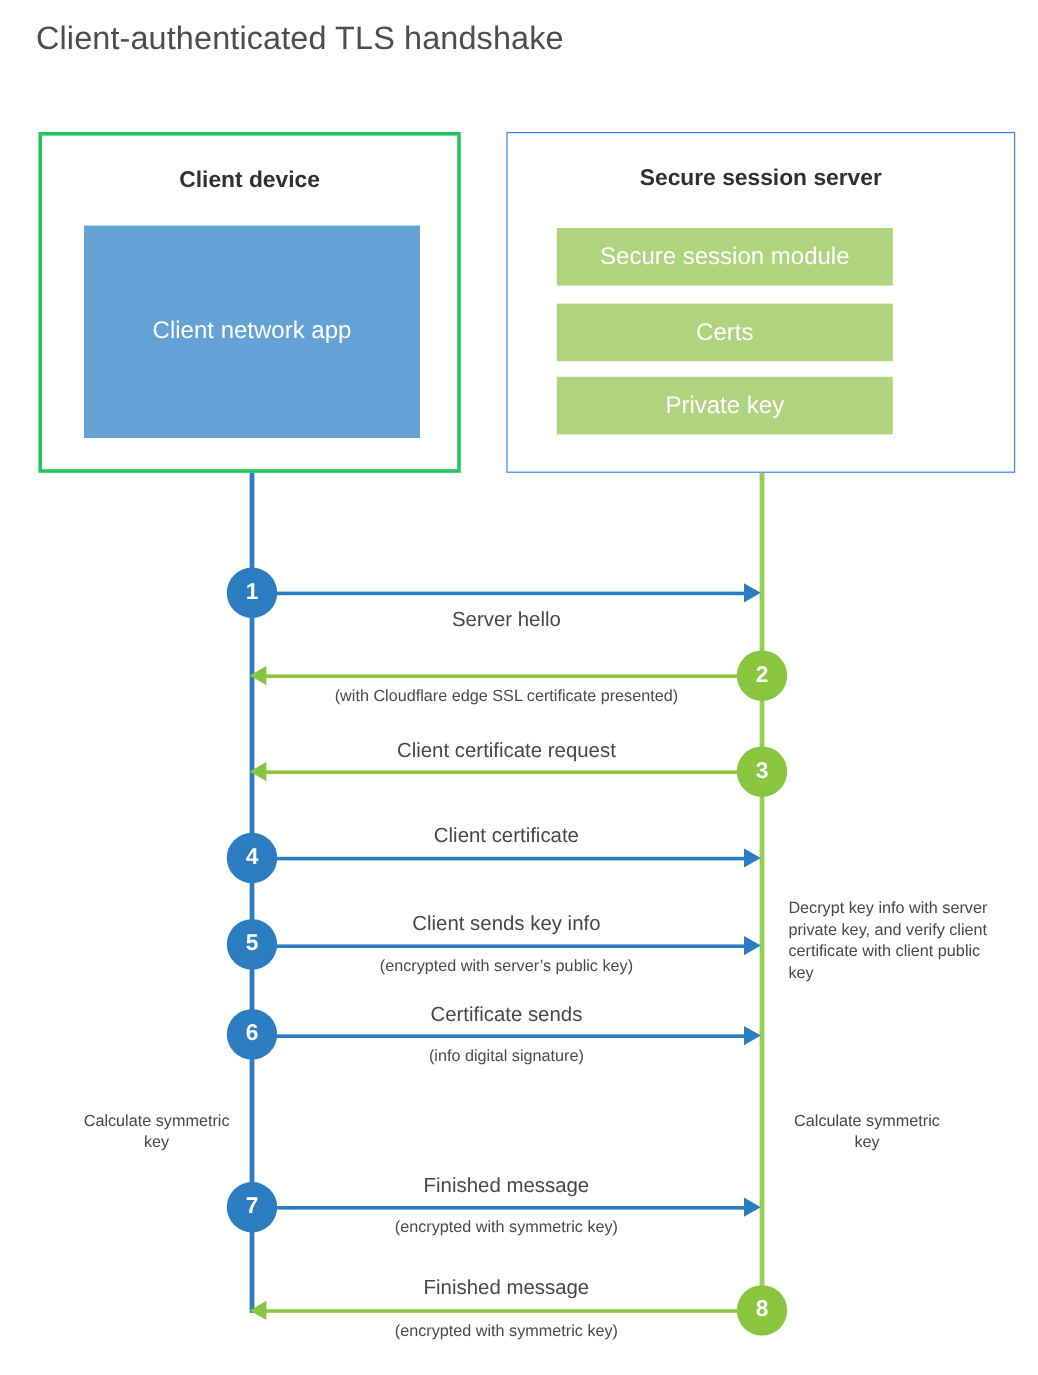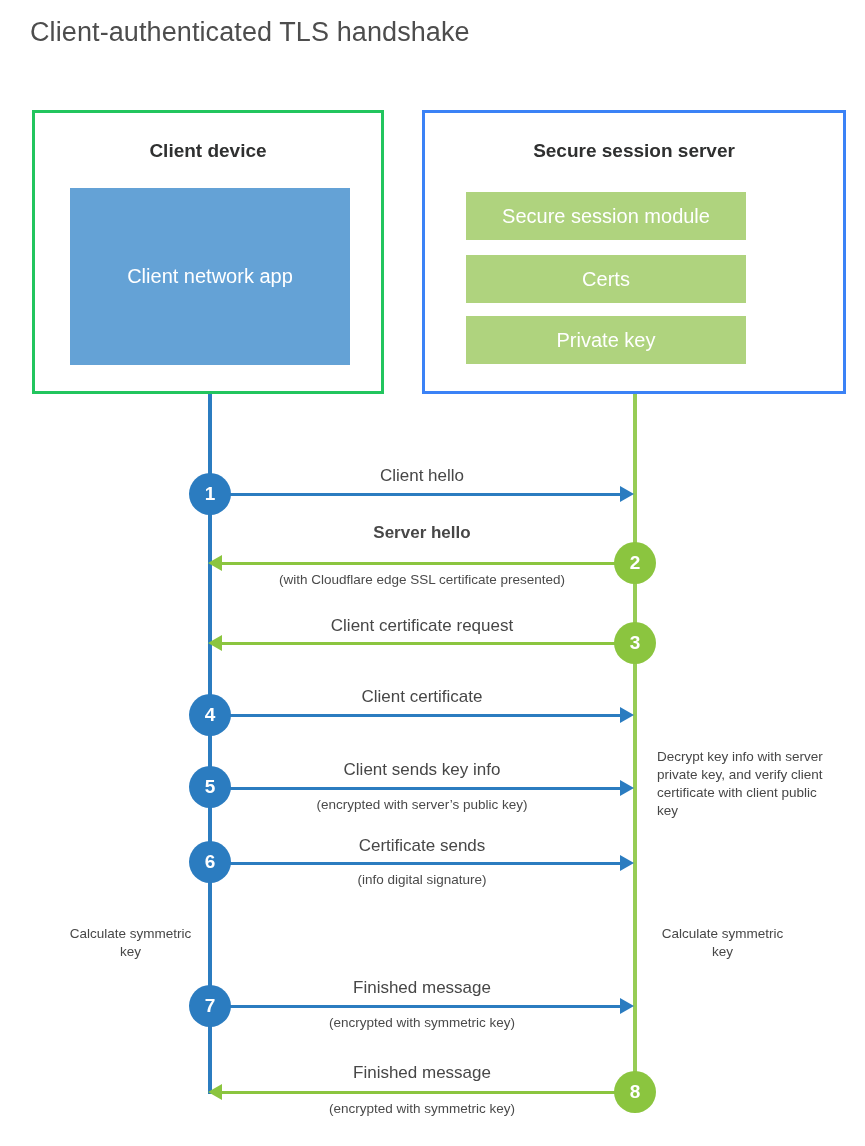--- a/index.html
+++ b/index.html
@@ -42,21 +42,21 @@
     top: 110px;
     width: 352px;
     height: 284px;
     border: 3px solid #22c55e;
   }
   #server-box {
     left: 422px;
     top: 110px;
     width: 424px;
     height: 284px;
-    border: 3px solid #3b82f6;
+    border: 1px solid #3b82f6;
   }
   .actor-title {
     position: absolute;
     left: 0;
     right: 0;
     top: 27px;
     text-align: center;
     font-size: 19px;
     font-weight: bold;
     color: #2f3030;
@@ -196,26 +196,25 @@
   <div class="actor-box" id="server-box">
     <div class="actor-title">Secure session server</div>
     <div class="server-block" id="server-block-0">Secure session module</div>
     <div class="server-block" id="server-block-2">Private key</div>
     <div class="server-block" id="server-block-1">Certs</div>
   </div>
 
   <div class="lifeline" id="lifeline-client"></div>
   <div class="lifeline" id="lifeline-server"></div>
 
-  <div class="msg-label" style="left:210px; top:466px; width:424px;">Client hello</div>
   <div class="msg-line blue" style="left:210px; top:493px; width:410px;"></div>
   <div class="arrowhead right blue" style="left:620px; top:486px;"></div>
   <div class="step-circle blue" style="left:189px; top:473px;">1</div>
 
-  <div class="msg-label" style="left:210px; top:523px; width:424px;font-weight:bold;">Server hello</div>
+  <div class="msg-label" style="left:210px; top:507px; width:424px;">Server hello</div>
   <div class="msg-line green" style="left:220px; top:562px; width:414px;"></div>
   <div class="arrowhead left green" style="left:208px; top:555px;"></div>
   <div class="msg-sublabel" style="left:210px; top:572px; width:424px;">(with Cloudflare edge SSL certificate presented)</div>
   <div class="step-circle green" style="left:614px; top:542px;">2</div>
 
   <div class="msg-label" style="left:210px; top:616px; width:424px;">Client certificate request</div>
   <div class="msg-line green" style="left:220px; top:642px; width:414px;"></div>
   <div class="arrowhead left green" style="left:208px; top:635px;"></div>
   <div class="step-circle green" style="left:614px; top:622px;">3</div>
 

